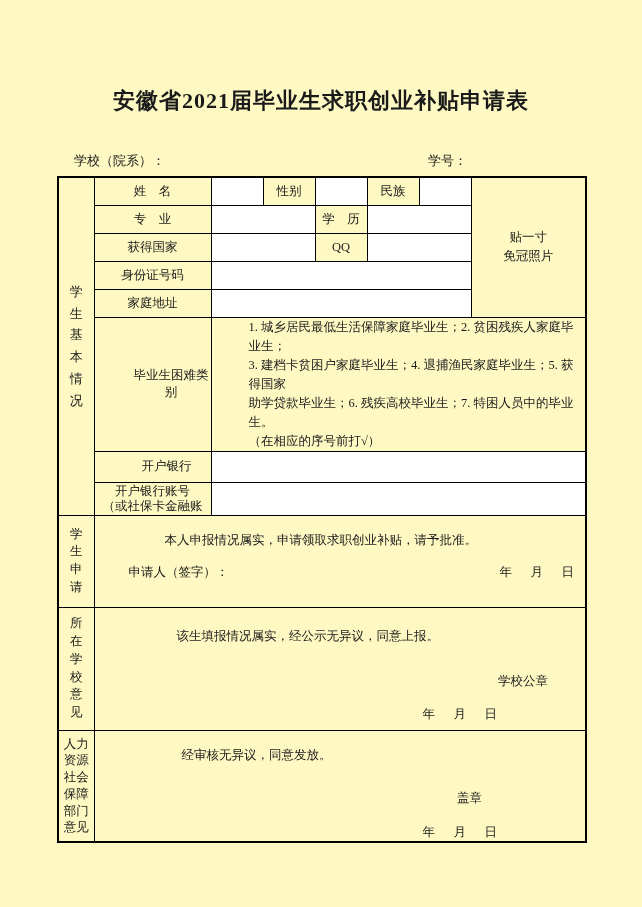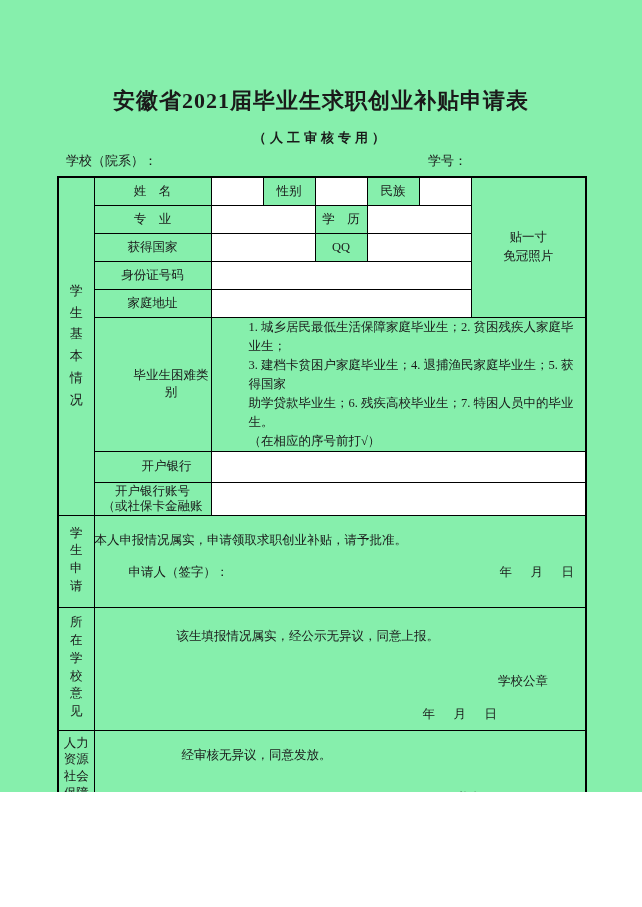--- a/index.html
+++ b/index.html
@@ -4,42 +4,42 @@
 <style>
   * { margin: 0; padding: 0; box-sizing: border-box; }
   html, body { background: #ffffff; }
   body {
     font-family: "Liberation Serif", "DejaVu Serif", serif;
     color: #1a1a1a;
   }
   .page {
     position: relative;
     width: 642px;
-    height: 792px;
-    background: #86efac;
+    height: 907px;
+    background: #fef9c3;
     overflow: hidden;
   }
   .form-title {
     position: absolute;
     top: 86px; left: 0; right: 0;
     text-align: center;
     font-size: 22px;
     font-weight: bold;
     letter-spacing: 1px;
   }
   .form-subtitle {
     position: absolute;
     top: 129px; left: 0; right: 0;
     text-align: center;
     font-size: 13px;
     font-weight: bold;
     letter-spacing: 4px;
   }
   .info-line { position: absolute; top: 152px; left: 0; right: 0; height: 18px; font-size: 13px; }
-  .school-label { position: absolute; left: 66px; }
+  .school-label { position: absolute; left: 74px; }
   .studentno-label { position: absolute; left: 428px; }
 
   table.app-table {
     position: absolute;
     top: 176px; left: 57px;
     width: 528px;
     border-collapse: collapse;
     table-layout: fixed;
     border: 2px solid #000;
   }
@@ -51,21 +51,20 @@
   }
   td.lbl { text-align: center; vertical-align: middle; }
   td.val { background: #fff; }
   td.vhead { text-align: center; vertical-align: middle; }
   .vstack {
     display: inline-block;
     width: 14px;
     word-break: break-all;
     line-height: 1.42;
     text-align: center;
-    font-family: Liberation Mono, monospace;
   }
   .vstack.wide { width: 27px; line-height: 1.34; }
   .vstack.tall { line-height: 1.68; font-size: 13px; }
   .pre { white-space: pre-line; }
   td.photo-cell { text-align: center; vertical-align: middle; line-height: 19px; }
   td.difficulty-cell {
     vertical-align: middle;
     text-align: left;
     padding: 4px 6px 4px 8px;
     line-height: 19px;
@@ -85,21 +84,20 @@
   tr.r-apply td { height: 92px; }
   tr.r-school td { height: 123px; }
   tr.r-hr td { height: 112px; }
 </style>
 </head>
 <body>
 
 <div class="page">
 
   <div class="form-title">安徽省2021届毕业生求职创业补贴申请表</div>
-  <div class="form-subtitle">（人工审核专用）</div>
 
   <div class="info-line">
     <span class="school-label">学校（院系）：</span>
     <span class="studentno-label">学号：</span>
   </div>
 
   <table class="app-table">
     <colgroup>
       <col style="width:36px">
         <col style="width:117px">
@@ -167,21 +165,21 @@
       <td class="lbl bank-acct-lbl pre">开户银行账号
 （或社保卡金融账</td>
       <td class="val" colspan="6"></td>
     </tr>
 
     <tr class="r-apply">
       <td class="vhead">
         <span class="vstack">学生申请</span>
       </td>
       <td class="section-body" colspan="7">
-        <div class="stmt" style="margin-top:16px; ">本人申报情况属实，申请领取求职创业补贴，请予批准。</div>
+        <div class="stmt" style="margin-top:16px; padding-left:70px;">本人申报情况属实，申请领取求职创业补贴，请予批准。</div>
         <div class="sig-row" style="margin-top:15px; padding-left:34px; padding-right:8px;">
           <span>申请人（签字）：</span>
           <span class="date-line">年　月　日</span>
         </div>
       </td>
     </tr>
 
     <tr class="r-school">
       <td class="vhead">
         <span class="vstack">所在学校意见</span>

